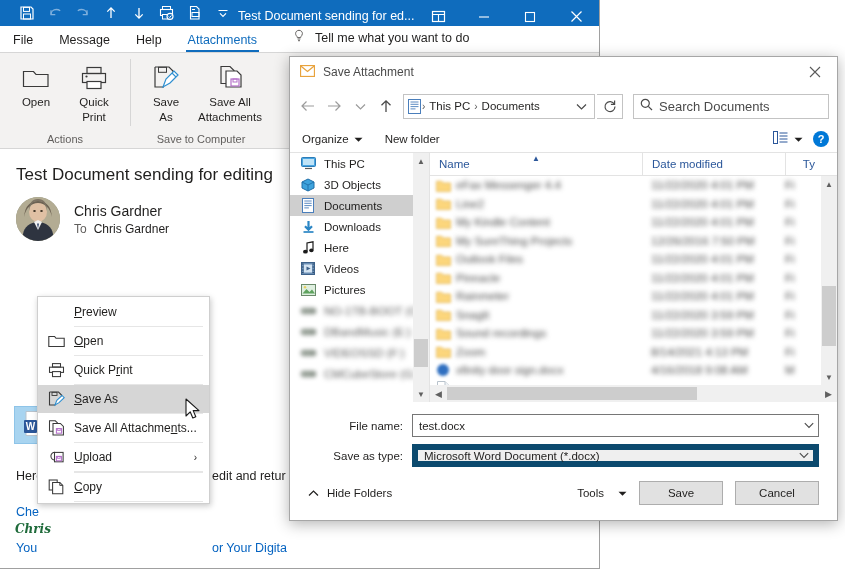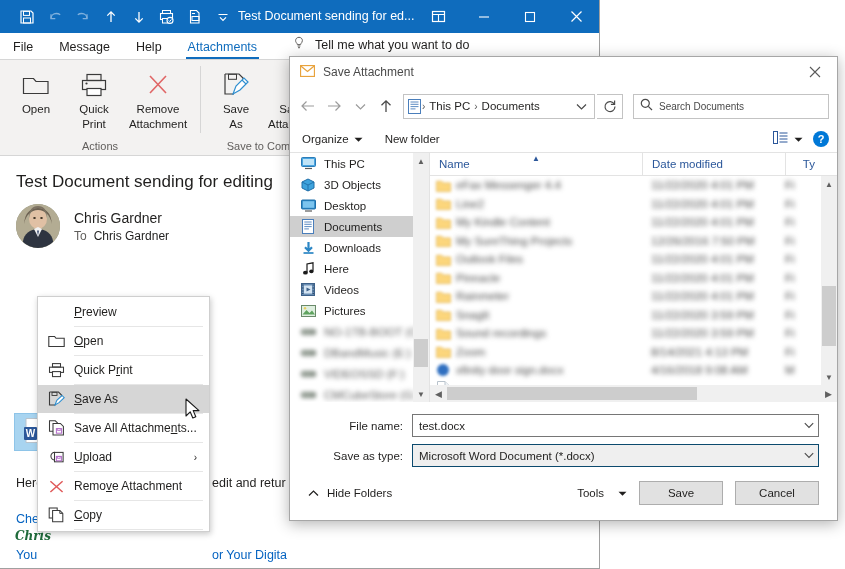--- a/index.html
+++ b/index.html
@@ -19,21 +19,21 @@
   
   #outlook-window {
     position: absolute; left: 0; top: 0;
     width: 600px; height: 569px;
     background: #ffffff;
     border: 1px solid #a0a0a0;
     border-top: none; border-left: none;
     overflow: hidden;
   }
   .ol-titlebar {
-    height: 33px; background: #0f6cbd;
+    height: 26px; background: #0f6cbd;
     display: flex; align-items: center;
     position: relative;
   }
   .qat { display: flex; align-items: center; padding-left: 14px; gap: 2px; }
   .qat-btn {
     width: 26px; height: 26px;
     display: flex; align-items: center; justify-content: center;
     color: #ffffff;
   }
   .qat-btn.dim { color: #7fb0dd; }
@@ -189,21 +189,21 @@
     width: 26px; height: 25px; border: 1px solid #c3c3c3;
     border-left: none; background: #fff;
     display: flex; align-items: center; justify-content: center;
     color: #4a4a4a;
   }
   .search-box {
     width: 196px; height: 25px; margin-left: 8px;
     border: 1px solid #c3c3c3; background: #ffffff;
     display: flex; align-items: center; padding: 0 6px; gap: 6px;
   }
-  .search-ph { font-size: 10px; color: #4a4a4a; }
+  .search-ph { font-size: 13px; color: #4a4a4a; }
 
   .dlg-toolbar {
     height: 28px; display: flex; align-items: center;
     padding: 0 8px 0 12px; position: relative;
     border-bottom: 1px solid #e3e3e3;
   }
   .tb-item { font-size: 11.5px; color: #201f1e; display:flex; align-items:center; gap:5px; }
   .tb-sep { width: 22px; }
   .tb-right { margin-left: auto; display: flex; align-items: center; gap: 10px; }
   .help-circle {
@@ -289,21 +289,21 @@
   .fld-label {
     width: 104px; text-align: right; padding-right: 9px;
     font-size: 11.5px; color: #201f1e;
   }
   .fld-input {
     flex: 1 1 auto; height: 23px;
     border: 1px solid #767676; background: #ffffff;
     display: flex; align-items: center; padding: 0 4px 0 6px;
     font-size: 11.5px; color: #201f1e;
   }
-  .fld-input.combo { border: 1px solid #0c4a6e; background: #efefef; }
+  .fld-input.combo { border: 6px solid #0c4a6e; background: #efefef; }
   .fld-chev { margin-left: auto; color: #4a4a4a; font-size: 9px; }
 
   .dlg-footer {
     position: absolute; left: 0; right: 0; bottom: 0;
     height: 54px; display: flex; align-items: center;
     padding: 0 18px;
   }
   .hide-folders { display: flex; align-items: center; gap: 8px; font-size: 11.5px; color: #201f1e; }
   .foot-right { margin-left: auto; display: flex; align-items: center; gap: 12px; }
   .tools-btn { display: flex; align-items: center; gap: 14px; font-size: 11.5px; color: #201f1e; }
@@ -455,29 +455,20 @@
             <div class="rib-ico">
               <svg width="30" height="26" viewBox="0 0 30 26">
                   <rect x="8" y="2.5" width="14" height="6" fill="none" stroke="#3a3a3a" stroke-width="1.2"></rect>
                   <rect x="3.5" y="8.5" width="23" height="9" fill="none" stroke="#3a3a3a" stroke-width="1.2"></rect>
                   <circle cx="7.5" cy="11.5" r="1.1" fill="#3a3a3a"></circle>
                   <rect x="8" y="16.5" width="14" height="7" fill="#fff" stroke="#3a3a3a" stroke-width="1.2"></rect>
                 </svg>
             </div>
             <div class="rib-label">Quick</div>
             <div class="rib-label">Print</div>
-          </div>
-          <div class="rib-item wide">
-            <div class="rib-ico">
-              <svg width="30" height="26" viewBox="0 0 30 26">
-                  <path d="M7 4l16 17M23 4L7 21" stroke="#e06666" stroke-width="1.6" fill="none"></path>
-                </svg>
-            </div>
-            <div class="rib-label">Remove</div>
-            <div class="rib-label">Attachment</div>
           </div>
         </div>
         <div class="rib-gname">Actions</div>
       </div>
 
       <div class="rib-group">
         <div class="rib-items">
           <div class="rib-item">
             <div class="rib-ico">
               <svg width="32" height="28" viewBox="0 0 32 28">
@@ -689,32 +680,20 @@
               <span class="nav-ico">
                 <span style="display: flex; align-items: center; justify-content: center;">
                   <svg width="14" height="14" viewBox="0 0 14 14">
                     <path d="M7 1l6 3v6l-6 3-6-3V4z" fill="#3ea3dd" stroke="#1f6ea8"></path>
                     <path d="M1 4l6 3 6-3M7 7v6" fill="none" stroke="#1f6ea8" stroke-width="0.9"></path>
                   </svg>
                 </span>
               </span>
               <span>3D Objects</span>
             </div>
-            <div class="nav-row indent">
-              <span class="nav-ico">
-                <span style="display: flex; align-items: center; justify-content: center;">
-                  <svg width="15" height="13" viewBox="0 0 15 13">
-                    <rect x="0.5" y="1" width="14" height="9" rx="1" fill="#2b86c5" stroke="#1f6ea8"></rect>
-                    <rect x="1.8" y="2.2" width="11.4" height="6.6" fill="#7cc4ee"></rect>
-                    <path d="M4 12h7" stroke="#5a5a5a" stroke-width="1.2"></path>
-                  </svg>
-                </span>
-              </span>
-              <span>Desktop</span>
-            </div>
             <div class="nav-row indent sel">
               <span class="nav-ico">
                 <span style="display: flex; align-items: center; justify-content: center;">
                   <svg width="12" height="15" viewBox="0 0 12 15">
                     <rect x="0.5" y="0.5" width="11" height="14" fill="#fff" stroke="#4a7ebb"></rect>
                     <path d="M2.3 3h7.4M2.3 5.3h7.4M2.3 7.6h7.4M2.3 9.9h4.6" stroke="#4a7ebb" stroke-width="0.9"></path>
                   </svg>
                 </span>
               </span>
               <span>Documents</span>
@@ -1111,30 +1090,20 @@
               <rect x="6.5" y="3.4" width="8.6" height="9.4" fill="#fff" stroke="#3a3a3a" stroke-width="1.05"></rect>
               <rect x="8.4" y="7.4" width="5" height="4.4" fill="none" stroke="#b36fc9" stroke-width="1.05"></rect>
               <rect x="9.6" y="7.4" width="2.5" height="1.9" fill="none" stroke="#b36fc9" stroke-width="0.85"></rect>
             </svg>
           </span>
         </span>
         <span class="cm-lbl"><u>U</u>pload</span>
         <span class="cm-arrow">›</span>
       </div>
       <div class="cm-sep"></div>
-      <div class="cm-item">
-        <span class="cm-ico">
-          <span style="display: flex; align-items: center; justify-content: center;">
-            <svg width="17" height="15" viewBox="0 0 17 15">
-              <path d="M2.4 2.2l12.2 10.8M14.6 2.2L2.4 13" fill="none" stroke="#e05a5a" stroke-width="1.5"></path>
-            </svg>
-          </span>
-        </span>
-        <span class="cm-lbl">Remo<u>v</u>e Attachment</span>
-      </div>
       <div class="cm-sep"></div>
       <div class="cm-item">
         <span class="cm-ico">
           <span style="display: flex; align-items: center; justify-content: center;">
             <svg width="17" height="16" viewBox="0 0 17 16">
               <rect x="1.2" y="1" width="8" height="10" fill="none" stroke="#3a3a3a" stroke-width="1.05"></rect>
               <path d="M4.6 3.4h7.2l3 3v8.4H4.6z" fill="#fff" stroke="#3a3a3a" stroke-width="1.05"></path>
               <path d="M11.8 3.4v3h3" fill="none" stroke="#3a3a3a" stroke-width="0.95"></path>
             </svg>
           </span>

